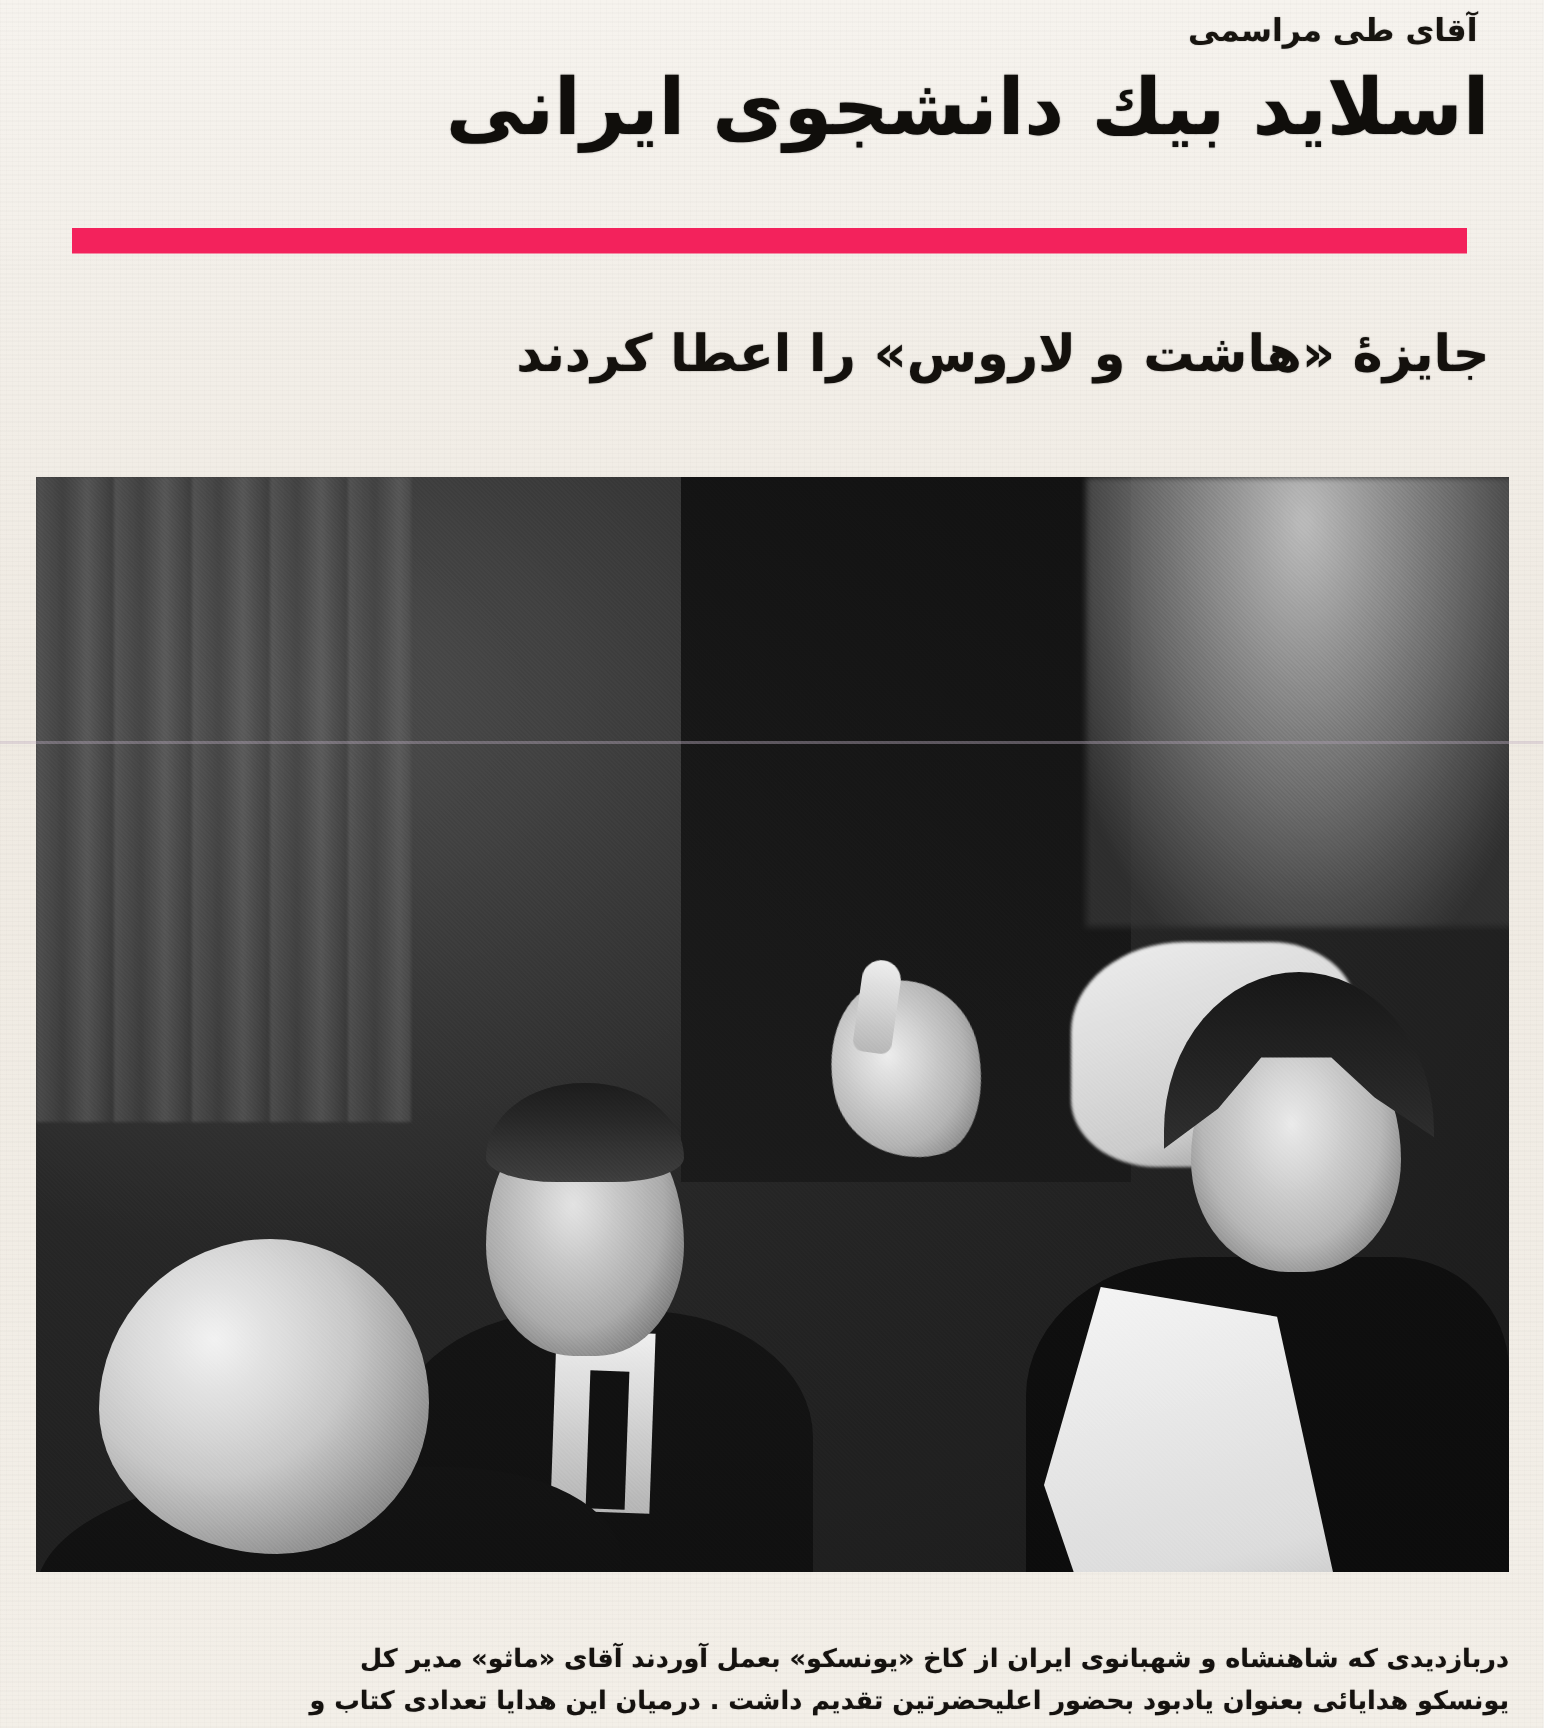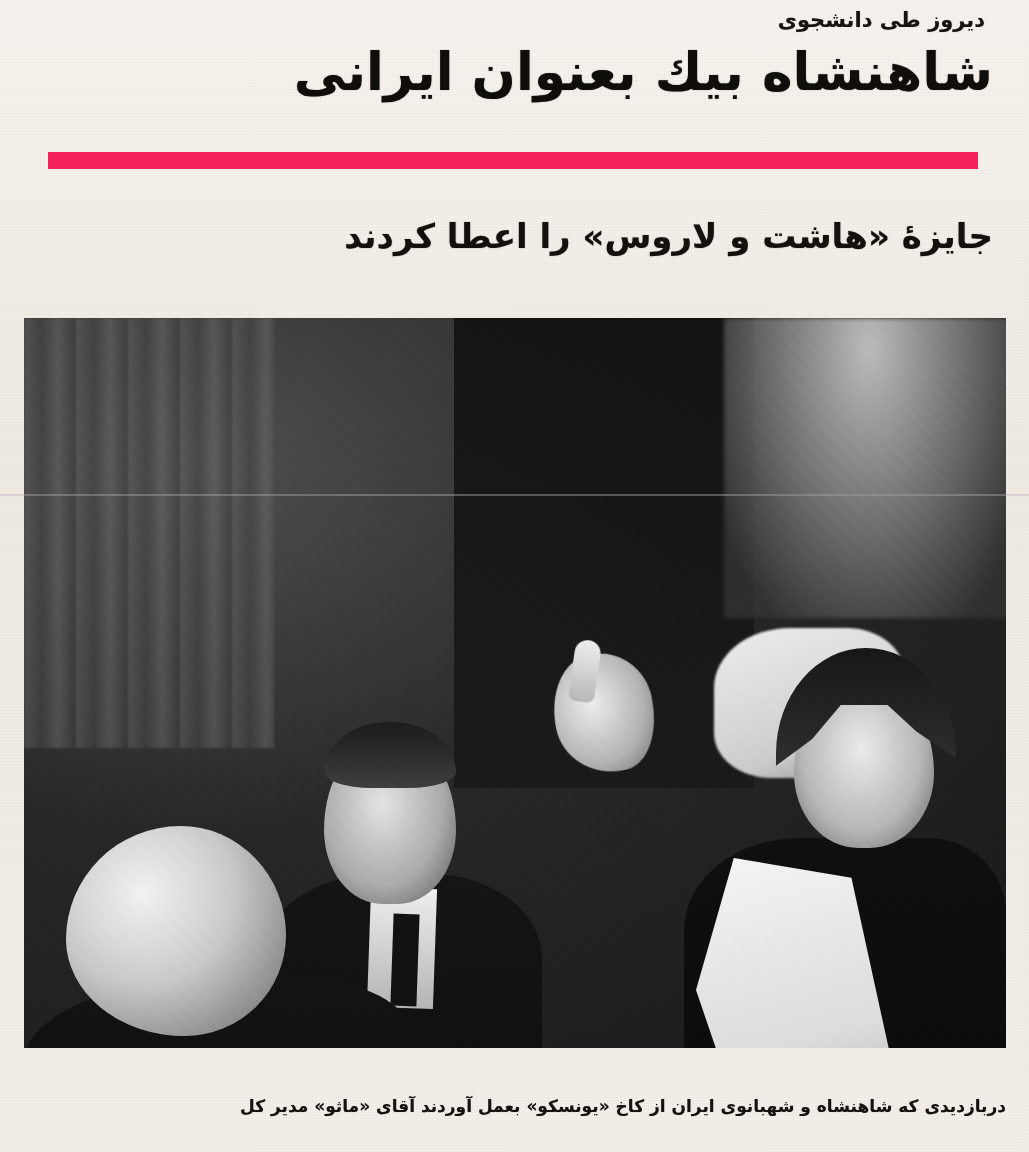--- a/index.html
+++ b/index.html
@@ -245,24 +245,24 @@
     z-index: 3; pointer-events: none;
   }
 </style>
 </head>
 <body>
 
 <div class="paper"></div>
 
 <div class="page">
 
-  <div class="kicker">دیروز طی دانشجوی</div>
+  <div class="kicker">آقای طی مراسمی</div>
 
   <div class="headline-main">
-    <span class="l1">شاهنشاه بیك بعنوان ایرانی</span>
+    <span class="l1">اسلاید بیك دانشجوی ایرانی</span>
   </div>
 
   <div class="red-rule"></div>
 
   <div class="headline-sub">
     <span class="l2">جایزهٔ «هاشت و لاروس» را اعطا کردند</span>
   </div>
 
   <div class="photo">
     <div class="photo-inner">
@@ -291,15 +291,16 @@
 
       <div class="scan-line"></div>
       <div class="grain"></div>
     </div>
   </div>
 
   <div class="crease-a"></div>
 
   <div class="caption">
     <span class="line l1">دربازدیدی که شاهنشاه و شهبانوی ایران از کاخ «یونسکو» بعمل آوردند آقای «ماثو» مدیر کل</span>
+    <span class="line l2">یونسکو هدایائی بعنوان یادبود بحضور اعلیحضرتین تقدیم داشت . درمیان این هدایا تعدادی کتاب و</span>
   </div>
 
 </div>
 
 </body></html>

